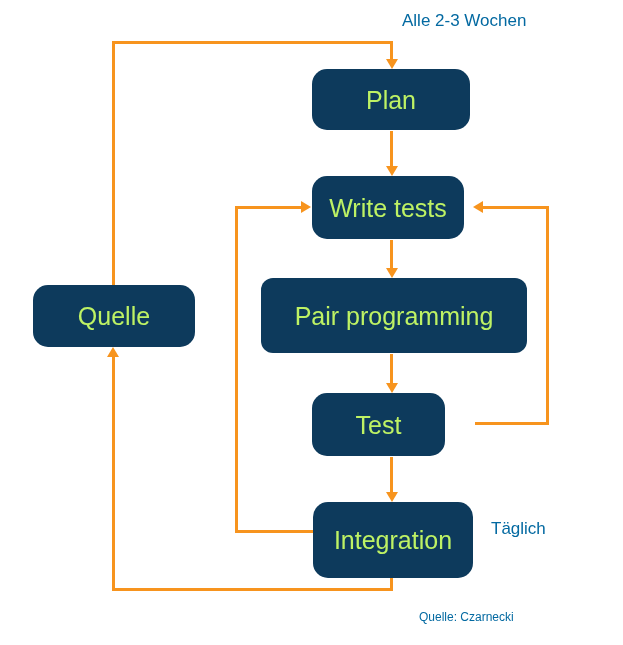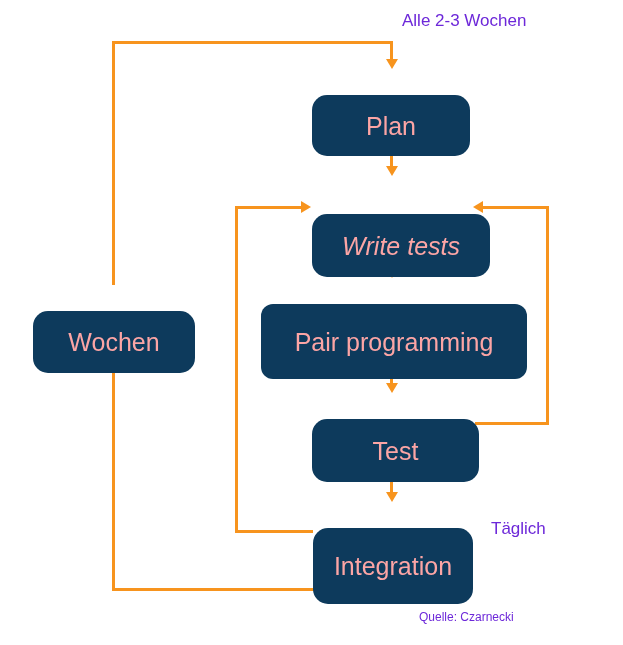--- a/index.html
+++ b/index.html
@@ -13,47 +13,46 @@
     width: 623px;
     height: 645px;
     background: #ffffff;
     overflow: hidden;
   }
   
   .node {
     position: absolute;
     background: #0d3a5c;
     border-radius: 15px;
-    color: #fca5a5;
+    color: #bef264;
     display: flex;
     flex-direction: column;
     align-items: center;
     justify-content: center;
     font-size: 25px;
     line-height: 1.2;
     text-align: center;
-    margin-top: 26px;
   }
   .node-plan        { left: 312px; top:  69px; width: 158px; height: 61px; }
-  .node-write-tests { left: 312px; top: 188px; width: 178px; height: 63px; font-style: italic; }
+  .node-write-tests { left: 312px; top: 176px; width: 152px; height: 63px; }
   .node-pair        { left: 261px; top: 278px; width: 266px; height: 75px; border-radius: 12px; }
-  .node-test        { left: 312px; top: 393px; width: 167px; height: 63px; }
+  .node-test        { left: 312px; top: 393px; width: 133px; height: 63px; }
   .node-integration { left: 313px; top: 502px; width: 160px; height: 76px; }
   .node-release     { left:  33px; top: 285px; width: 162px; height: 62px; }
   
   .seg { position: absolute; background: #f7941e; }
   .arr { position: absolute; width: 0; height: 0; }
   .arr-down  { border-left: 6px solid transparent; border-right: 6px solid transparent; border-top: 10px solid #f7941e; }
   .arr-up    { border-left: 6px solid transparent; border-right: 6px solid transparent; border-bottom: 10px solid #f7941e; }
   .arr-right { border-top: 6px solid transparent; border-bottom: 6px solid transparent; border-left: 10px solid #f7941e; }
   .arr-left  { border-top: 6px solid transparent; border-bottom: 6px solid transparent; border-right: 10px solid #f7941e; }
   
   .annotation {
     position: absolute;
-    color: #6d28d9;
+    color: #0369a1;
     font-size: 17px;
     white-space: nowrap;
   }
   .annotation-cycle  { left: 402px; top:  11px; }
   .annotation-daily  { left: 491px; top: 519px; }
   .annotation-source { left: 419px; top: 610px; font-size: 12px; }
 </style>
 </head>
 <body>
 
@@ -125,16 +124,16 @@
 
   <div class="node node-test">
     <span>Test</span>
   </div>
 
   <div class="node node-integration">
     <span>Integration</span>
   </div>
 
   <div class="node node-release">
-    <span>Wochen</span>
+    <span>Quelle</span>
   </div>
 
 </div>
 
 </body></html>

